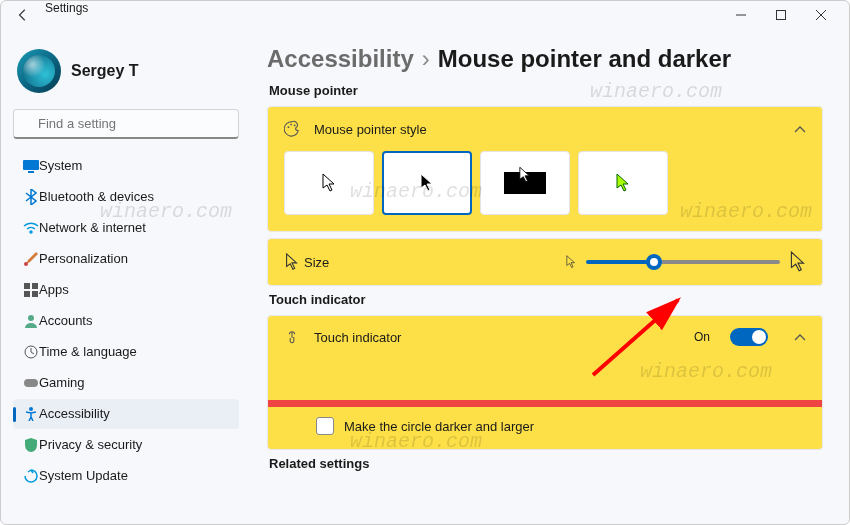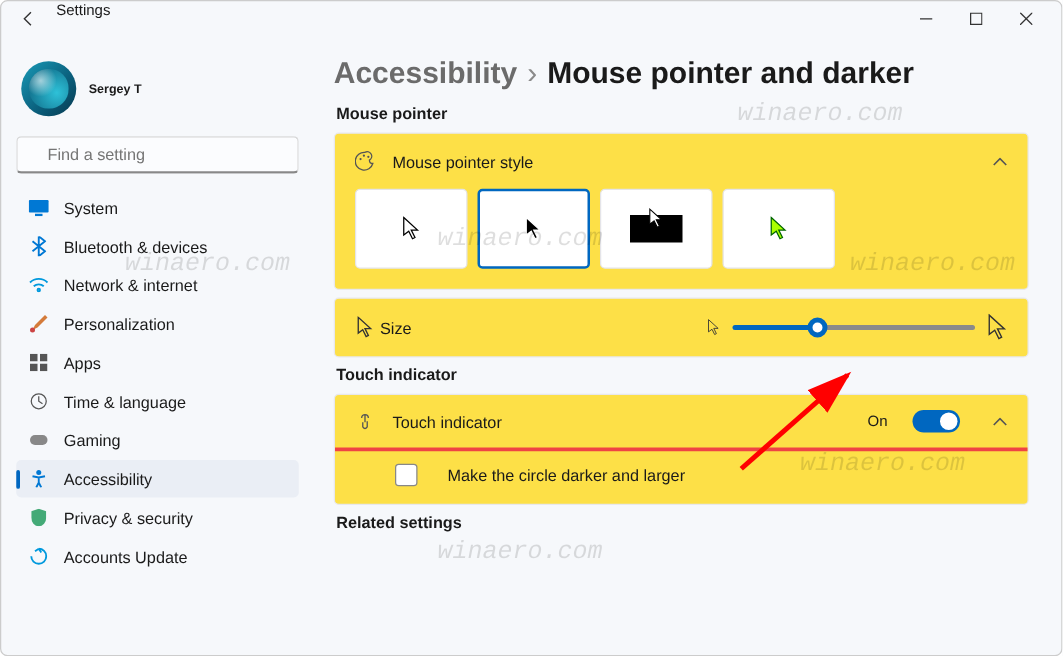--- a/index.html
+++ b/index.html
@@ -8,25 +8,25 @@
   .titlebar { height: 36px; display: flex; padding: 0 8px; }
   .titlebar .back { width: 28px; height: 28px; display: flex; align-items: center; justify-content: center; cursor: pointer; border-radius: 4px; }
   .titlebar .title { font-size: 12px; margin-left: 8px; }
   .titlebar .spacer { flex: 1; }
   .winbtn { width: 40px; height: 28px; display: flex; align-items: center; justify-content: center; cursor: pointer; }
   .body { flex: 1; display: flex; overflow: hidden; }
   .sidebar { width: 250px; padding: 8px 12px 0 12px; overflow-y: auto; }
   .profile { display: flex; align-items: center; gap: 10px; padding: 4px 8px 12px 4px; }
   .avatar { width: 44px; height: 44px; border-radius: 50%; background: linear-gradient(135deg,#1a9bb8 0%,#0a5d7a 60%,#083a50 100%); position: relative; overflow: hidden; }
   .avatar::after { content: ""; position: absolute; inset: 6px; background: radial-gradient(circle at 30% 30%, rgba(255,255,255,0.6), transparent 40%), radial-gradient(circle at 70% 60%, #2ec1d8, #0a5d7a); border-radius: 50%; }
-  .profile .name { font-size: 10px; font-weight: 600; }
+  .profile .name { font-size: 16px; font-weight: 600; }
   .search { display: flex; align-items: center; background: #fbfcfe; border: 1px solid #d4d4d4; border-bottom: 2px solid #888; border-radius: 4px; padding: 0 24px; height: 30px; margin: 4px 0 12px 0; }
   .search input { flex: 1; border: none; background: transparent; outline: none; font-size: 13px; color: #555; }
   .nav { display: flex; flex-direction: column; gap: 1px; }
-  .nav-item { display: flex; align-items: center; gap: 12px; padding: 7px 10px; border-radius: 4px; cursor: pointer; font-size: 13px; position: relative; }
+  .nav-item { display: flex; align-items: flex-start; padding: 7px 10px; border-radius: 4px; cursor: pointer; font-size: 13px; position: relative; }
   .nav-item.active { background: #eaeef5; }
   .nav-item.active::before { content: ""; position: absolute; left: 0; top: 25%; bottom: 25%; width: 3px; background: #0067c0; border-radius: 2px; }
   .nav-icon { width: 16px; height: 16px; display: flex; align-items: center; justify-content: center; }
   .content { flex: 1; padding: 8px 26px 0 16px; overflow-y: auto; }
   .breadcrumb { display: flex; align-items: center; gap: 8px; font-size: 24px; font-weight: 600; margin-bottom: 10px; }
   .breadcrumb .parent { color: #6b6b6b; }
   .breadcrumb .sep { color: #8b8b8b; font-weight: normal; }
   .section-label { font-size: 13px; font-weight: 600; margin: 6px 0 8px 2px; }
   .card { background: #fde047; border: 1px solid #e8e8ec; border-radius: 4px; margin-bottom: 6px; }
   .card-head1 { display: flex; align-items: center; padding: 14px 16px; gap: 14px; }
@@ -40,21 +40,21 @@
   .cursor-black { width: 14px; height: 20px; }
   .inv-box { width: 42px; height: 22px; background: #000; position: relative; display: flex; align-items: flex-start; justify-content: center; }
   .size-row { display: flex; align-items: center; padding: 12px 16px; gap: 4px; }
   .slider-wrap { flex: 1; display: flex; align-items: center; gap: 10px; margin-left: auto; max-width: 240px; }
   .slider { flex: 1; height: 4px; background: linear-gradient(to right,#0067c0 0%,#0067c0 35%,#8a8a8a 35%,#8a8a8a 100%); border-radius: 2px; position: relative; }
   .thumb { position: absolute; left: 35%; top: 50%; width: 16px; height: 16px; background: #fff; border: 4px solid #0067c0; border-radius: 50%; transform: translate(-50%,-50%); }
   .touch-row { display: flex; align-items: center; padding: 12px 16px; gap: 14px; }
   .toggle { width: 38px; height: 18px; background: #0067c0; border-radius: 10px; position: relative; }
   .toggle::after { content: ""; position: absolute; right: 2px; top: 2px; width: 14px; height: 14px; background: #fff; border-radius: 50%; }
   .toggle-lbl { font-size: 12px; margin-right: 6px; }
-  .sub-row { display: flex; align-items: center; padding: 10px 16px 14px 48px; gap: 24px; border-top: 3px solid #ef4444; font-size: 13px; }
+  .sub-row { display: flex; align-items: center; padding: 10px 16px 14px 48px; gap: 10px; border-top: 7px solid #ef4444; font-size: 13px; margin-top: 42px; }
   .chk { width: 18px; height: 18px; border: 1px solid #888; border-radius: 3px; background: #fff; }
   .arrow-annot { position: absolute; left: 578px; top: 290px; pointer-events: none; }
   .watermark { position: absolute; color: rgba(0,0,0,0.13); font-size: 20px; font-style: italic; font-family: Liberation Mono, monospace; pointer-events: none; }
 </style>
 </head>
 <body>
 
 <div class="window">
   <div class="titlebar">
     <div class="back">
@@ -137,20 +137,29 @@
                 <rect x="8" y="0" width="6" height="6" fill="#555"></rect>
                 <rect x="0" y="8" width="6" height="6" fill="#555"></rect>
                 <rect x="8" y="8" width="6" height="6" fill="#555"></rect>
               </svg>
             </span>
             <span>Apps</span>
           </div>
         <div class="nav-item">
             <span class="nav-icon">
               <svg width="14" height="14" viewBox="0 0 14 14">
+                <circle cx="7" cy="4" r="3" fill="#5a8"></circle>
+                <path d="M1 14 A6 5 0 0 1 13 14 Z" fill="#5a8"></path>
+              </svg>
+            </span>
+            <span>Accounts</span>
+          </div>
+        <div class="nav-item">
+            <span class="nav-icon">
+              <svg width="14" height="14" viewBox="0 0 14 14">
                 <circle cx="7" cy="7" r="6" stroke="#555" fill="none"></circle>
                 <path d="M7 3 V7 L10 9" stroke="#555" fill="none"></path>
               </svg>
             </span>
             <span>Time &amp; language</span>
           </div>
         <div class="nav-item">
             <span class="nav-icon">
               <svg width="16" height="12" viewBox="0 0 16 12">
                 <rect x="1" y="2" width="14" height="8" rx="4" fill="#888"></rect>
@@ -175,21 +184,21 @@
             </span>
             <span>Privacy &amp; security</span>
           </div>
         <div class="nav-item">
             <span class="nav-icon">
               <svg width="14" height="14" viewBox="0 0 14 14">
                 <path d="M7 1 A6 6 0 1 1 1 7" stroke="#0099dd" stroke-width="1.5" fill="none"></path>
                 <path d="M7 1 L4 3 M7 1 L9 4" stroke="#0099dd" stroke-width="1.5"></path>
               </svg>
             </span>
-            <span>Accounts Update</span>
+            <span>System Update</span>
           </div>
       </div>
     </div>
 
     <div class="content">
       <div class="breadcrumb">
         <span class="parent">Accessibility</span>
         <span class="sep">›</span>
         <span>Mouse pointer and darker</span>
       </div>

